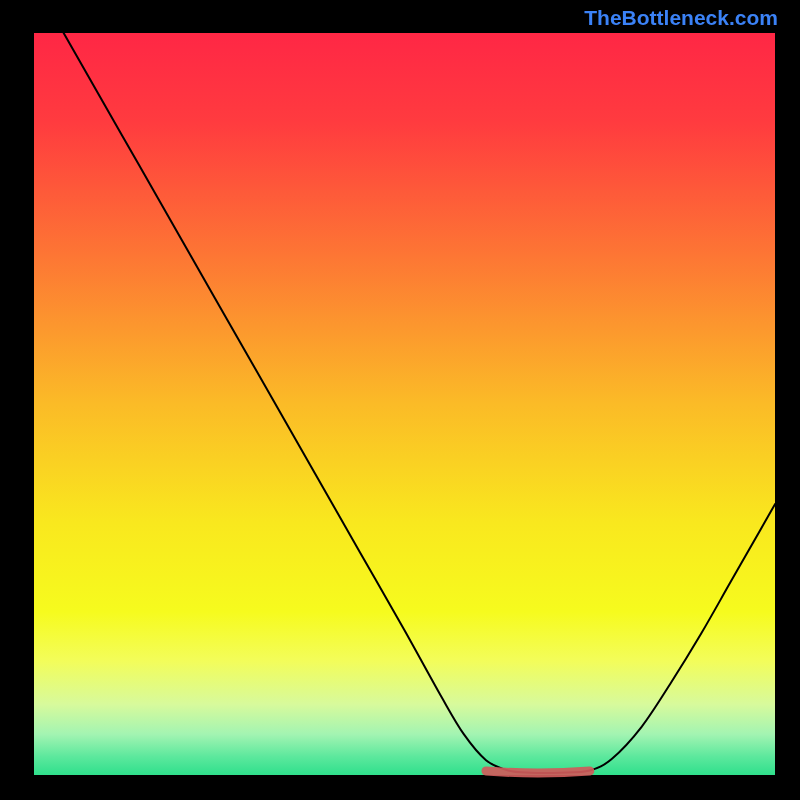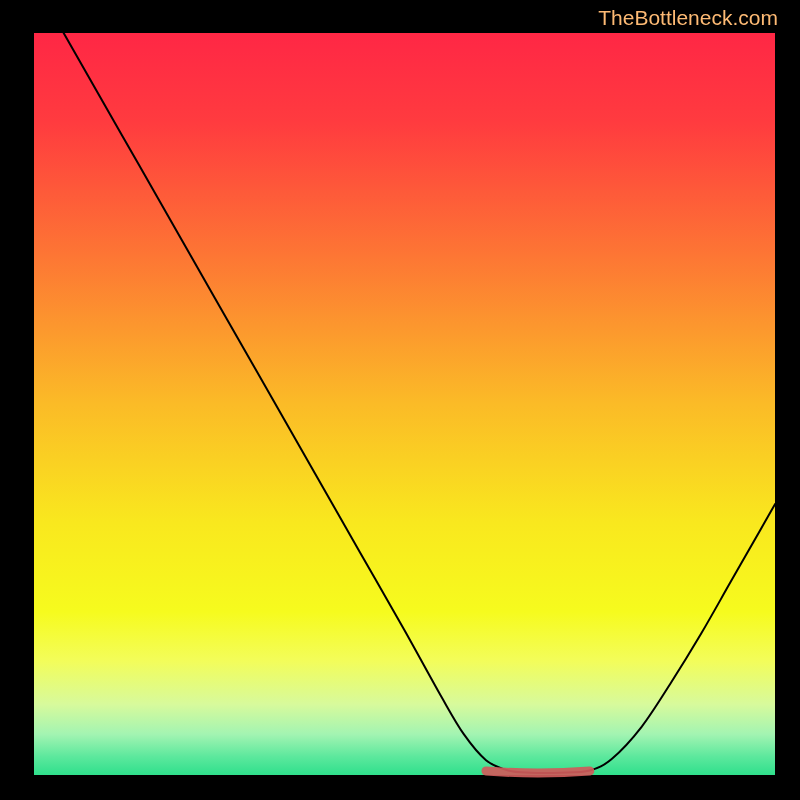--- a/index.html
+++ b/index.html
@@ -24,23 +24,23 @@
   }
   .gradient {
     position: absolute;
     left: 0;
     top: 0;
     right: 0;
     bottom: 0;
   }
   .watermark {
     position: absolute;
-    color: #fdba74;
+    color: #3b82f6;
     font-size: 21px;
-    font-weight: 400;
+    font-weight: 700;
     white-space: nowrap;
   }
   svg.overlay {
     position: absolute;
     left: 0;
     top: 0;
   }
 </style>
 </head>
 <body>

